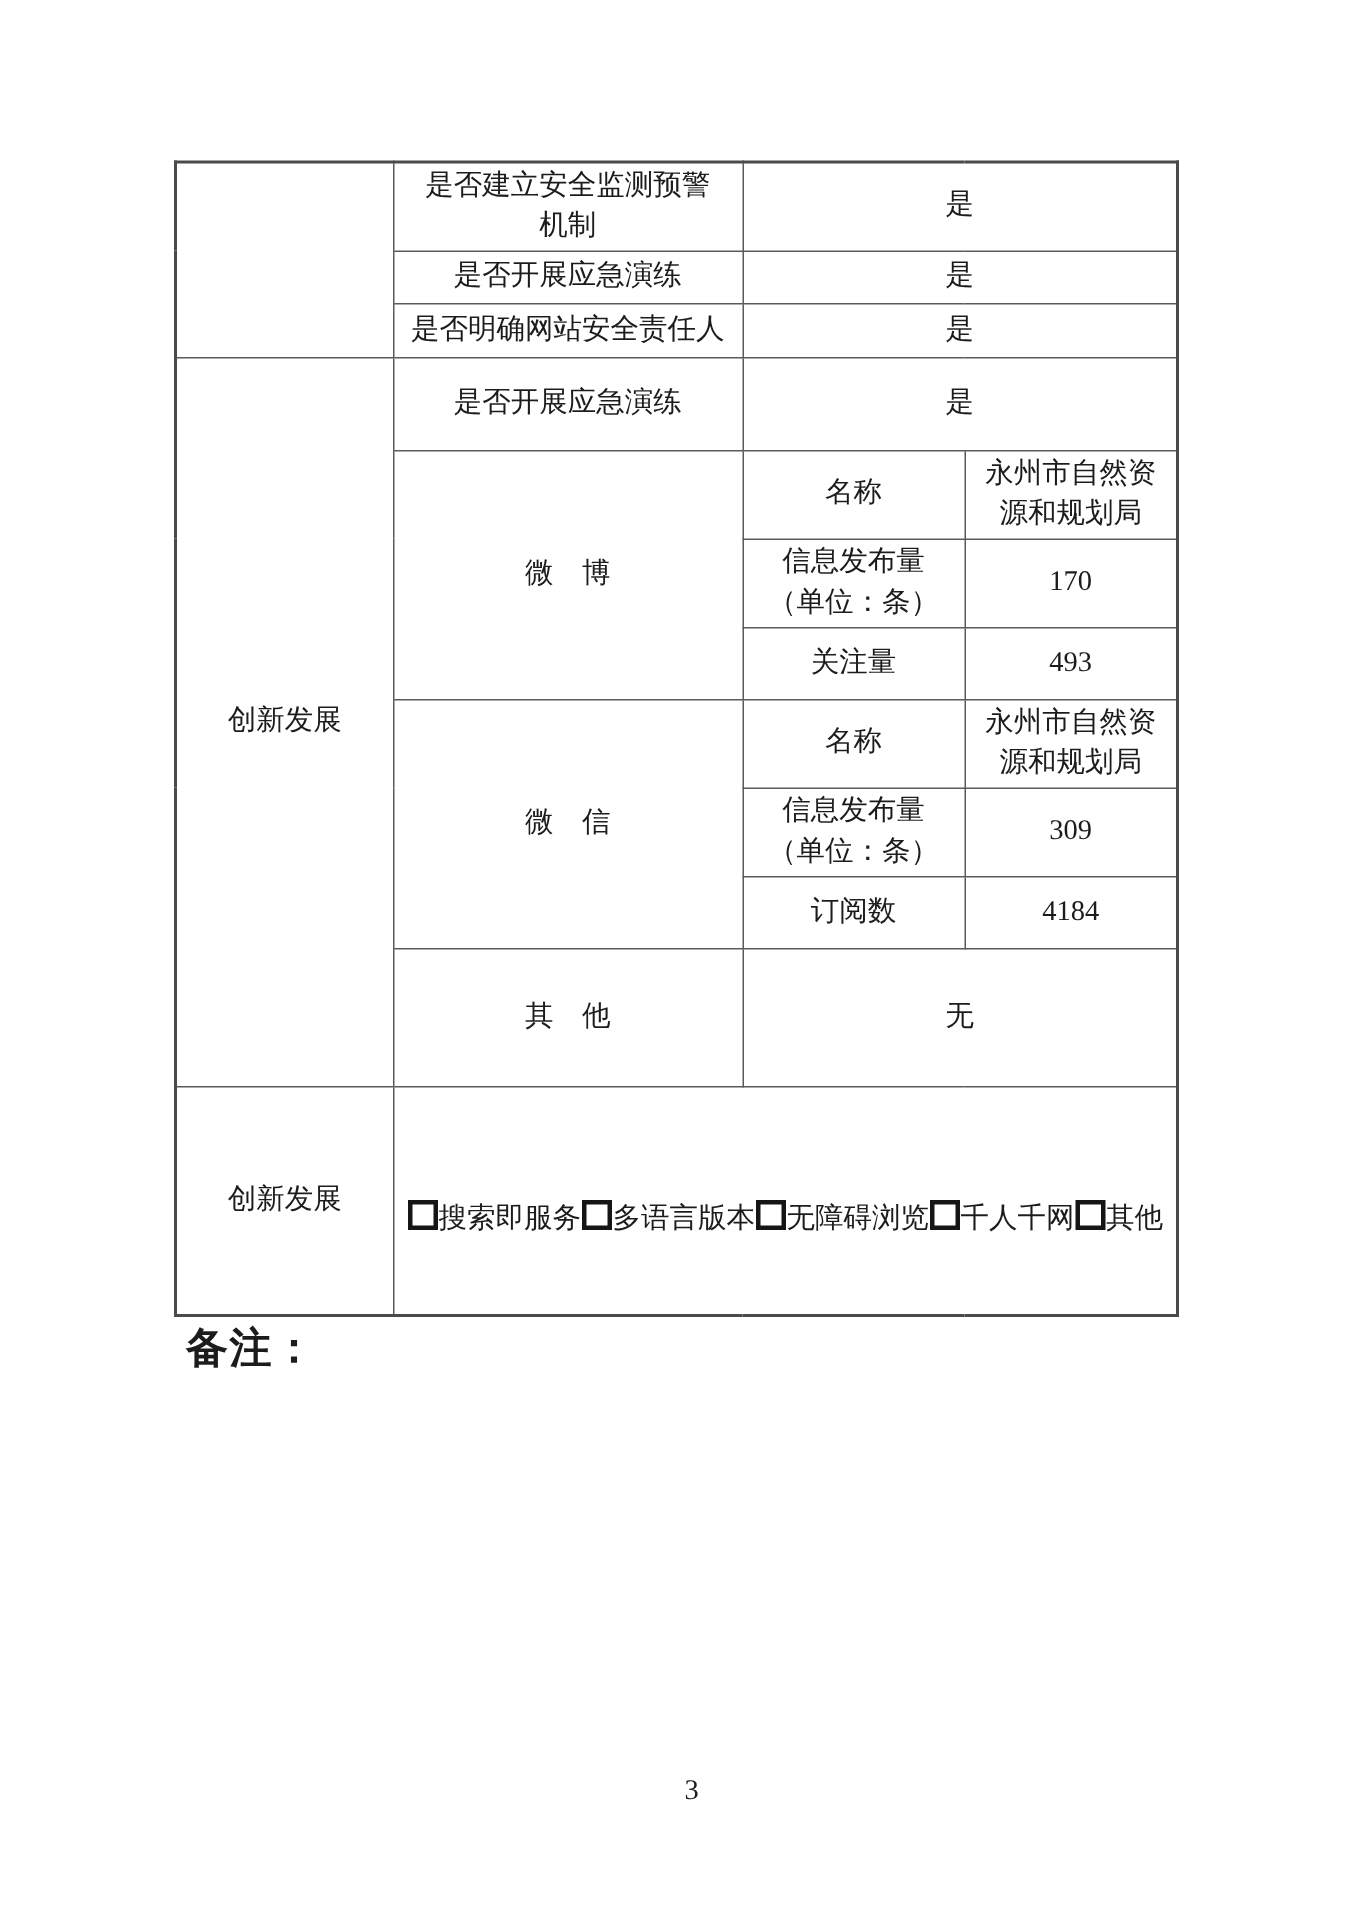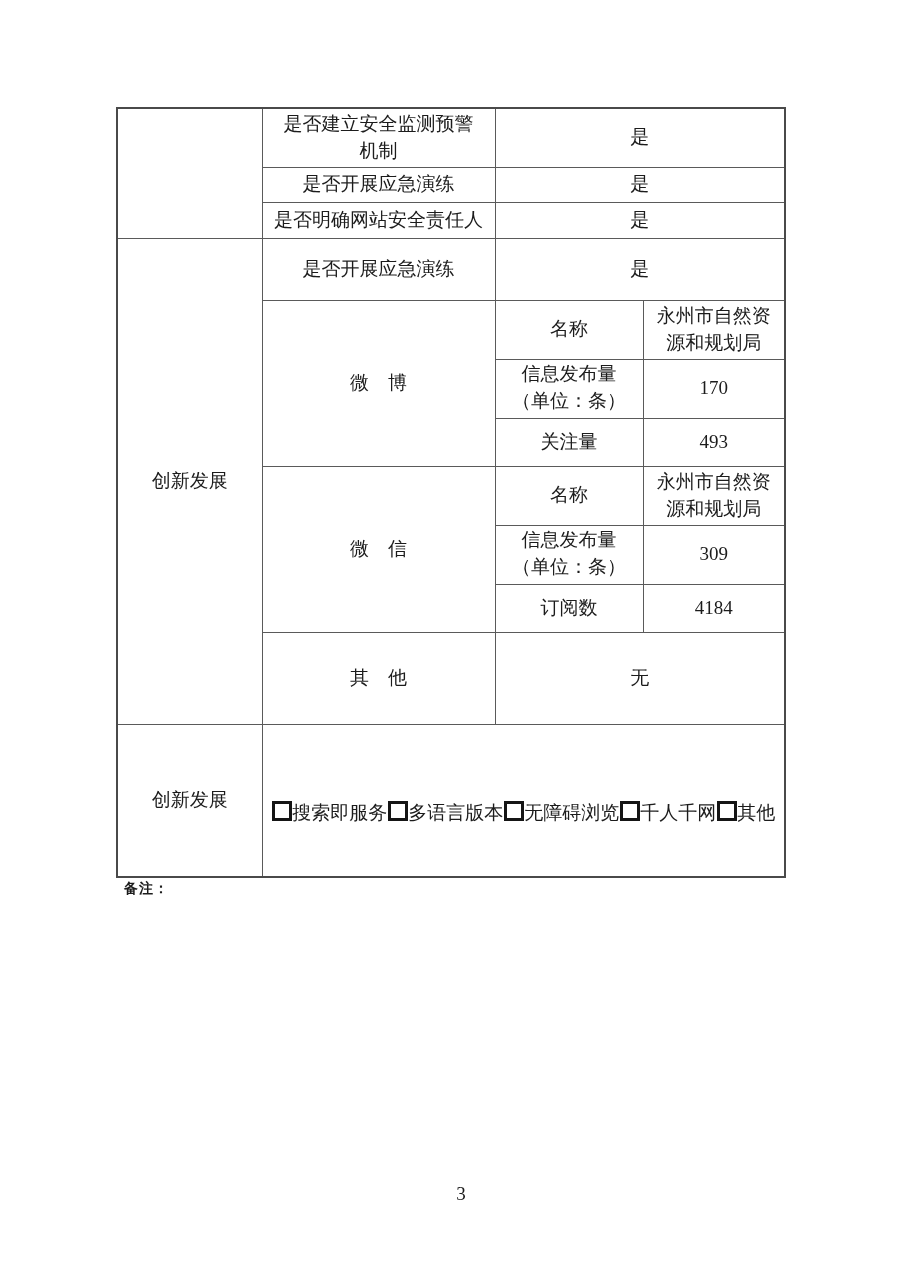--- a/index.html
+++ b/index.html
@@ -55,21 +55,21 @@
     height: 14px;
     border: 3px solid #151515;
     vertical-align: -2px;
     margin: 0 0 0 1px;
     background: #ffffff;
   }
   .notes {
     position: absolute;
     left: 124px;
     top: 880px;
-    font-size: 14px;
+    font-size: 28px;
     font-weight: bold;
     letter-spacing: 1px;
   }
   .pagenum {
     position: absolute;
     left: 127px;
     top: 1183px;
     width: 668px;
     text-align: center;
     font-size: 19px;

